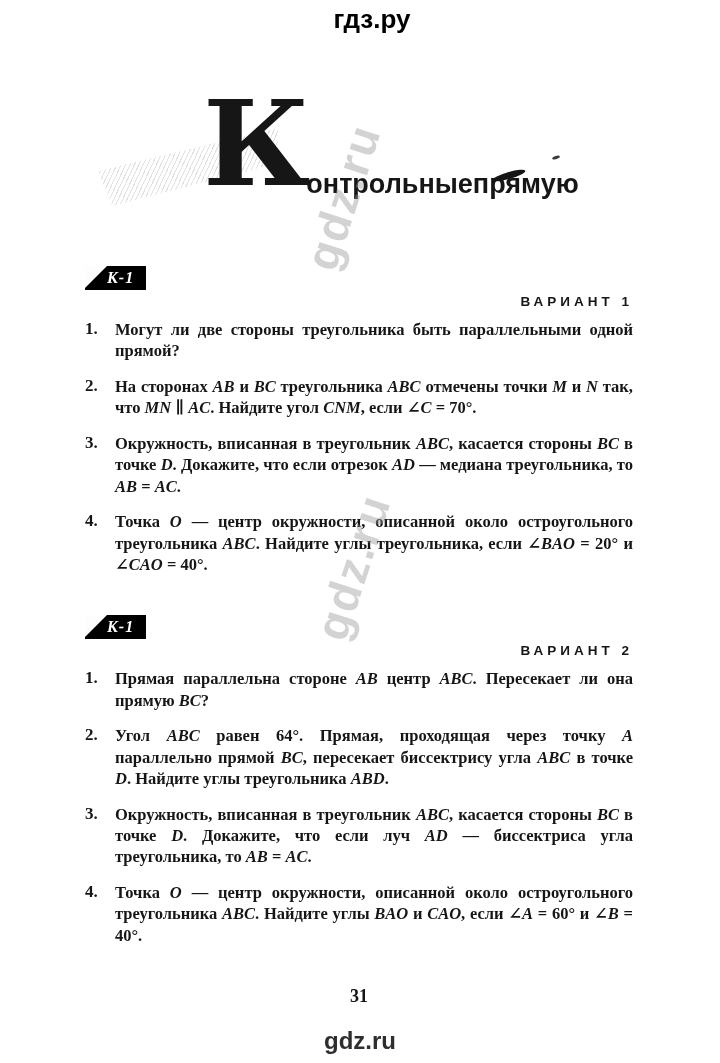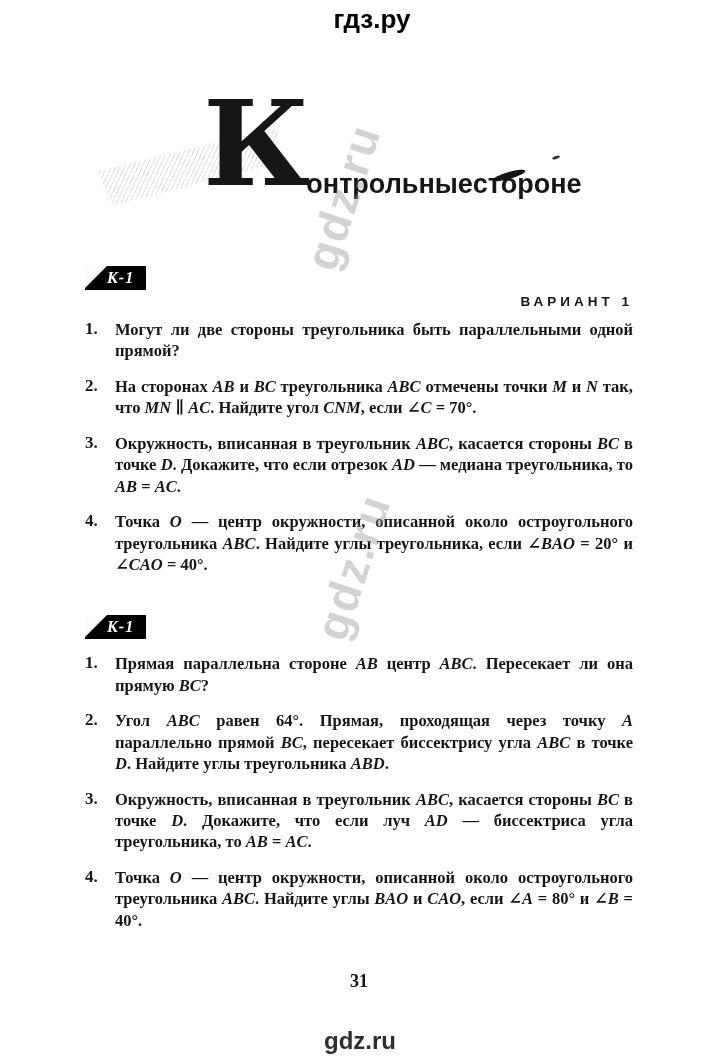--- a/index.html
+++ b/index.html
@@ -123,21 +123,21 @@
   <div class="ink-dot"></div>
   <div class="watermark wm1">gdz.ru</div>
   <div class="watermark wm2">gdz.ru</div>
 
   <main class="book-page">
 
     <div class="chapter-heading">
       <span class="chapter-dropcap">К</span>
       <span class="chapter-lines">
         <span>онтрольные</span>
-        <span>стороне</span>
+        <span>прямую</span>
       </span>
     </div>
 
     <section class="variant-section">
       <div class="section-head">
         <div class="badge">
           <span class="badge-flag"></span>
           <span class="badge-label">К-1</span>
         </div>
         <div class="variant-label">ВАРИАНТ 1</div>
@@ -160,37 +160,38 @@
         <span class="ptext"><span>Точка </span><span class="mi">O</span><span> — центр окружности, описанной около остроугольного треугольника </span><span class="mi">ABC</span><span>. Найдите углы треугольника, если ∠</span><span class="mi">BAO</span><span> = 20° и ∠</span><span class="mi">CAO</span><span> = 40°.</span></span>
       </div>
     </section>
 
     <section class="variant-section">
       <div class="section-head">
         <div class="badge">
           <span class="badge-flag"></span>
           <span class="badge-label">К-1</span>
         </div>
+        <div class="variant-label">ВАРИАНТ 2</div>
       </div>
 
       <div class="problem">
         <span class="pnum">1.</span>
         <span class="ptext"><span>Прямая параллельна стороне </span><span class="mi">AB</span><span> центр </span><span class="mi">ABC</span><span>. Пересекает ли она прямую </span><span class="mi">BC</span><span>?</span></span>
       </div>
       <div class="problem">
         <span class="pnum">2.</span>
         <span class="ptext"><span>Угол </span><span class="mi">ABC</span><span> равен 64°. Прямая, проходящая через точку </span><span class="mi">A</span><span> параллельно прямой </span><span class="mi">BC</span><span>, пересекает биссектрису угла </span><span class="mi">ABC</span><span> в точке </span><span class="mi">D</span><span>. Найдите углы треугольника </span><span class="mi">ABD</span><span>.</span></span>
       </div>
       <div class="problem">
         <span class="pnum">3.</span>
         <span class="ptext"><span>Окружность, вписанная в треугольник </span><span class="mi">ABC</span><span>, касается стороны </span><span class="mi">BC</span><span> в точке </span><span class="mi">D</span><span>. Докажите, что если луч </span><span class="mi">AD</span><span> — биссектриса угла треугольника, то </span><span class="mi">AB</span><span> = </span><span class="mi">AC</span><span>.</span></span>
       </div>
       <div class="problem">
         <span class="pnum">4.</span>
-        <span class="ptext"><span>Точка </span><span class="mi">O</span><span> — центр окружности, описанной около остроугольного треугольника </span><span class="mi">ABC</span><span>. Найдите углы </span><span class="mi">BAO</span><span> и </span><span class="mi">CAO</span><span>, если ∠</span><span class="mi">A</span><span> = 80° и ∠</span><span class="mi">B</span><span> = 40°.</span></span>
+        <span class="ptext"><span>Точка </span><span class="mi">O</span><span> — центр окружности, описанной около остроугольного треугольника </span><span class="mi">ABC</span><span>. Найдите углы </span><span class="mi">BAO</span><span> и </span><span class="mi">CAO</span><span>, если ∠</span><span class="mi">A</span><span> = 60° и ∠</span><span class="mi">B</span><span> = 40°.</span></span>
       </div>
     </section>
 
     <div class="page-number">31</div>
 
   </main>
 
   <footer class="site-footer">
     <span class="site-logo-bottom">gdz.ru</span>
   </footer>

